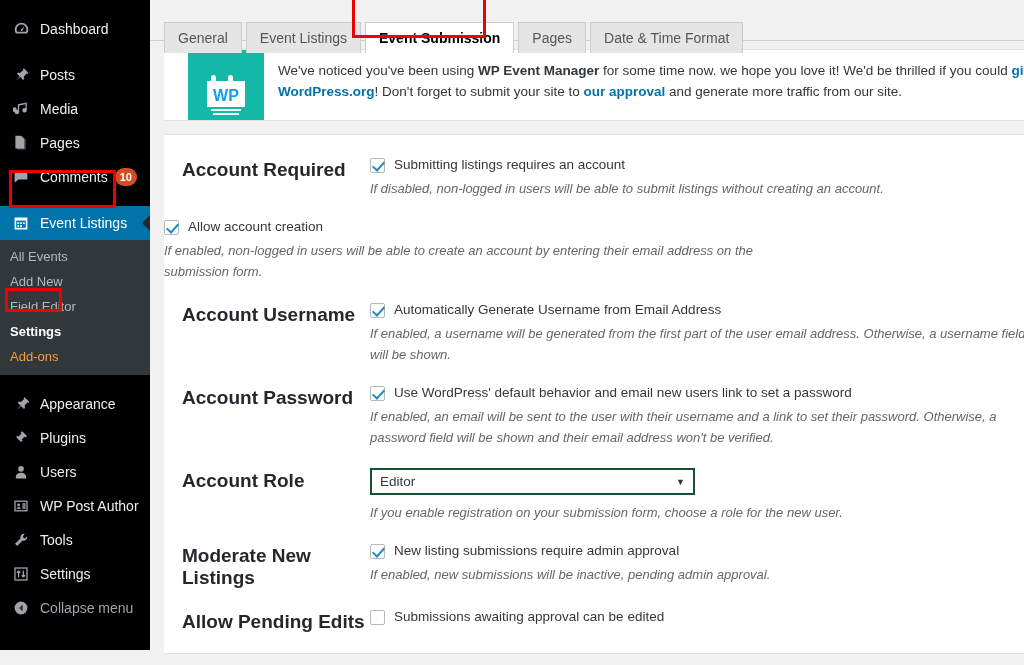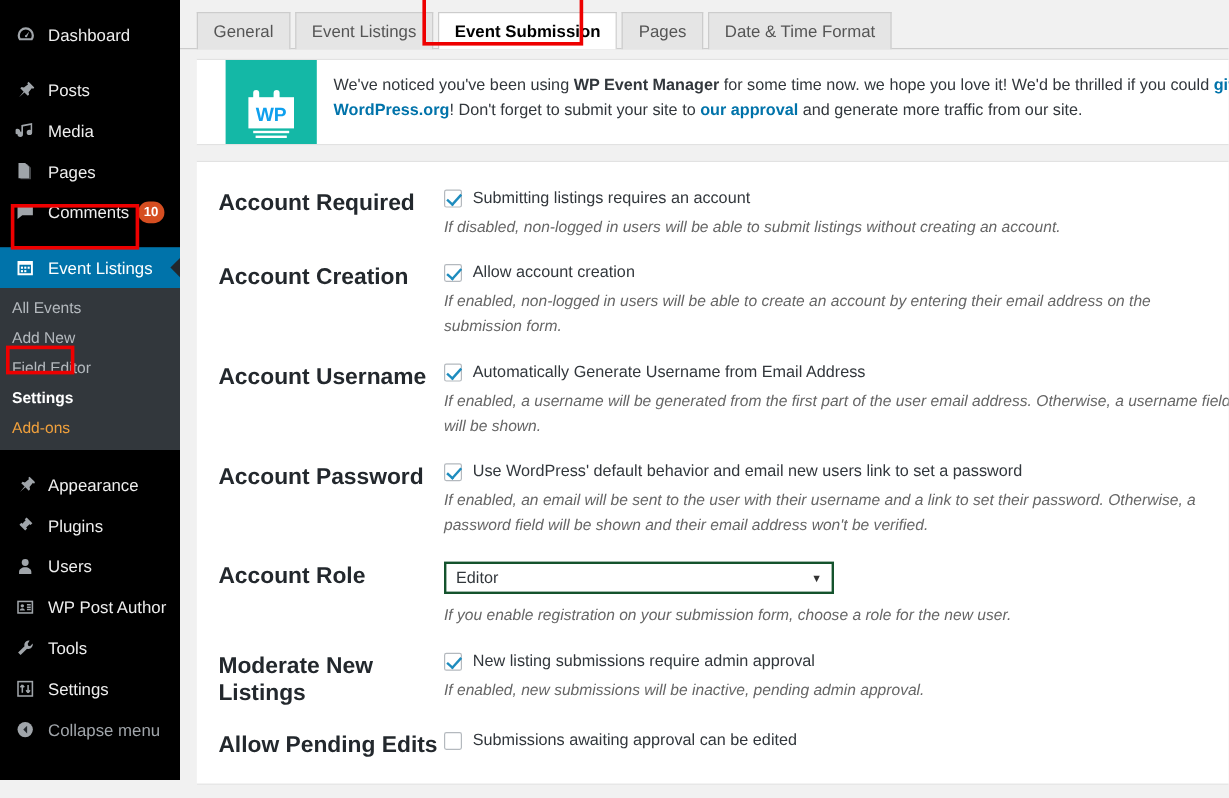--- a/index.html
+++ b/index.html
@@ -131,21 +131,21 @@
     display: inline-block;
     padding: 7px 13px 7px 13px;
     margin-right: 4px;
     font-size: 14px;
     color: #555;
     background: #e5e5e5;
     border: 1px solid #ccc;
     border-bottom: none;
     line-height: 16px;
     position: relative;
-    top: 1px;
+    top: 13px;
   }
   .tab.active {
     background: #fff;
     color: #000;
     font-weight: bold;
     border-color: #ccc;
   }
 
   
   #notice {
@@ -456,21 +456,20 @@
         <div class="setting-field">
           <div class="cb-line">
             <span class="cbox checked"></span>
             <span class="cb-text">Submitting listings requires an account</span>
           </div>
           <div class="hint">If disabled, non-logged in users will be able to submit listings without creating an account.</div>
         </div>
       </div>
 
       <div class="setting-row">
-        <div class="setting-label">Account Creation</div>
         <div class="setting-field">
           <div class="cb-line">
             <span class="cbox checked"></span>
             <span class="cb-text">Allow account creation</span>
           </div>
           <div class="hint">If enabled, non-logged in users will be able to create an account by entering their email address on the submission form.</div>
         </div>
       </div>
 
       <div class="setting-row">

